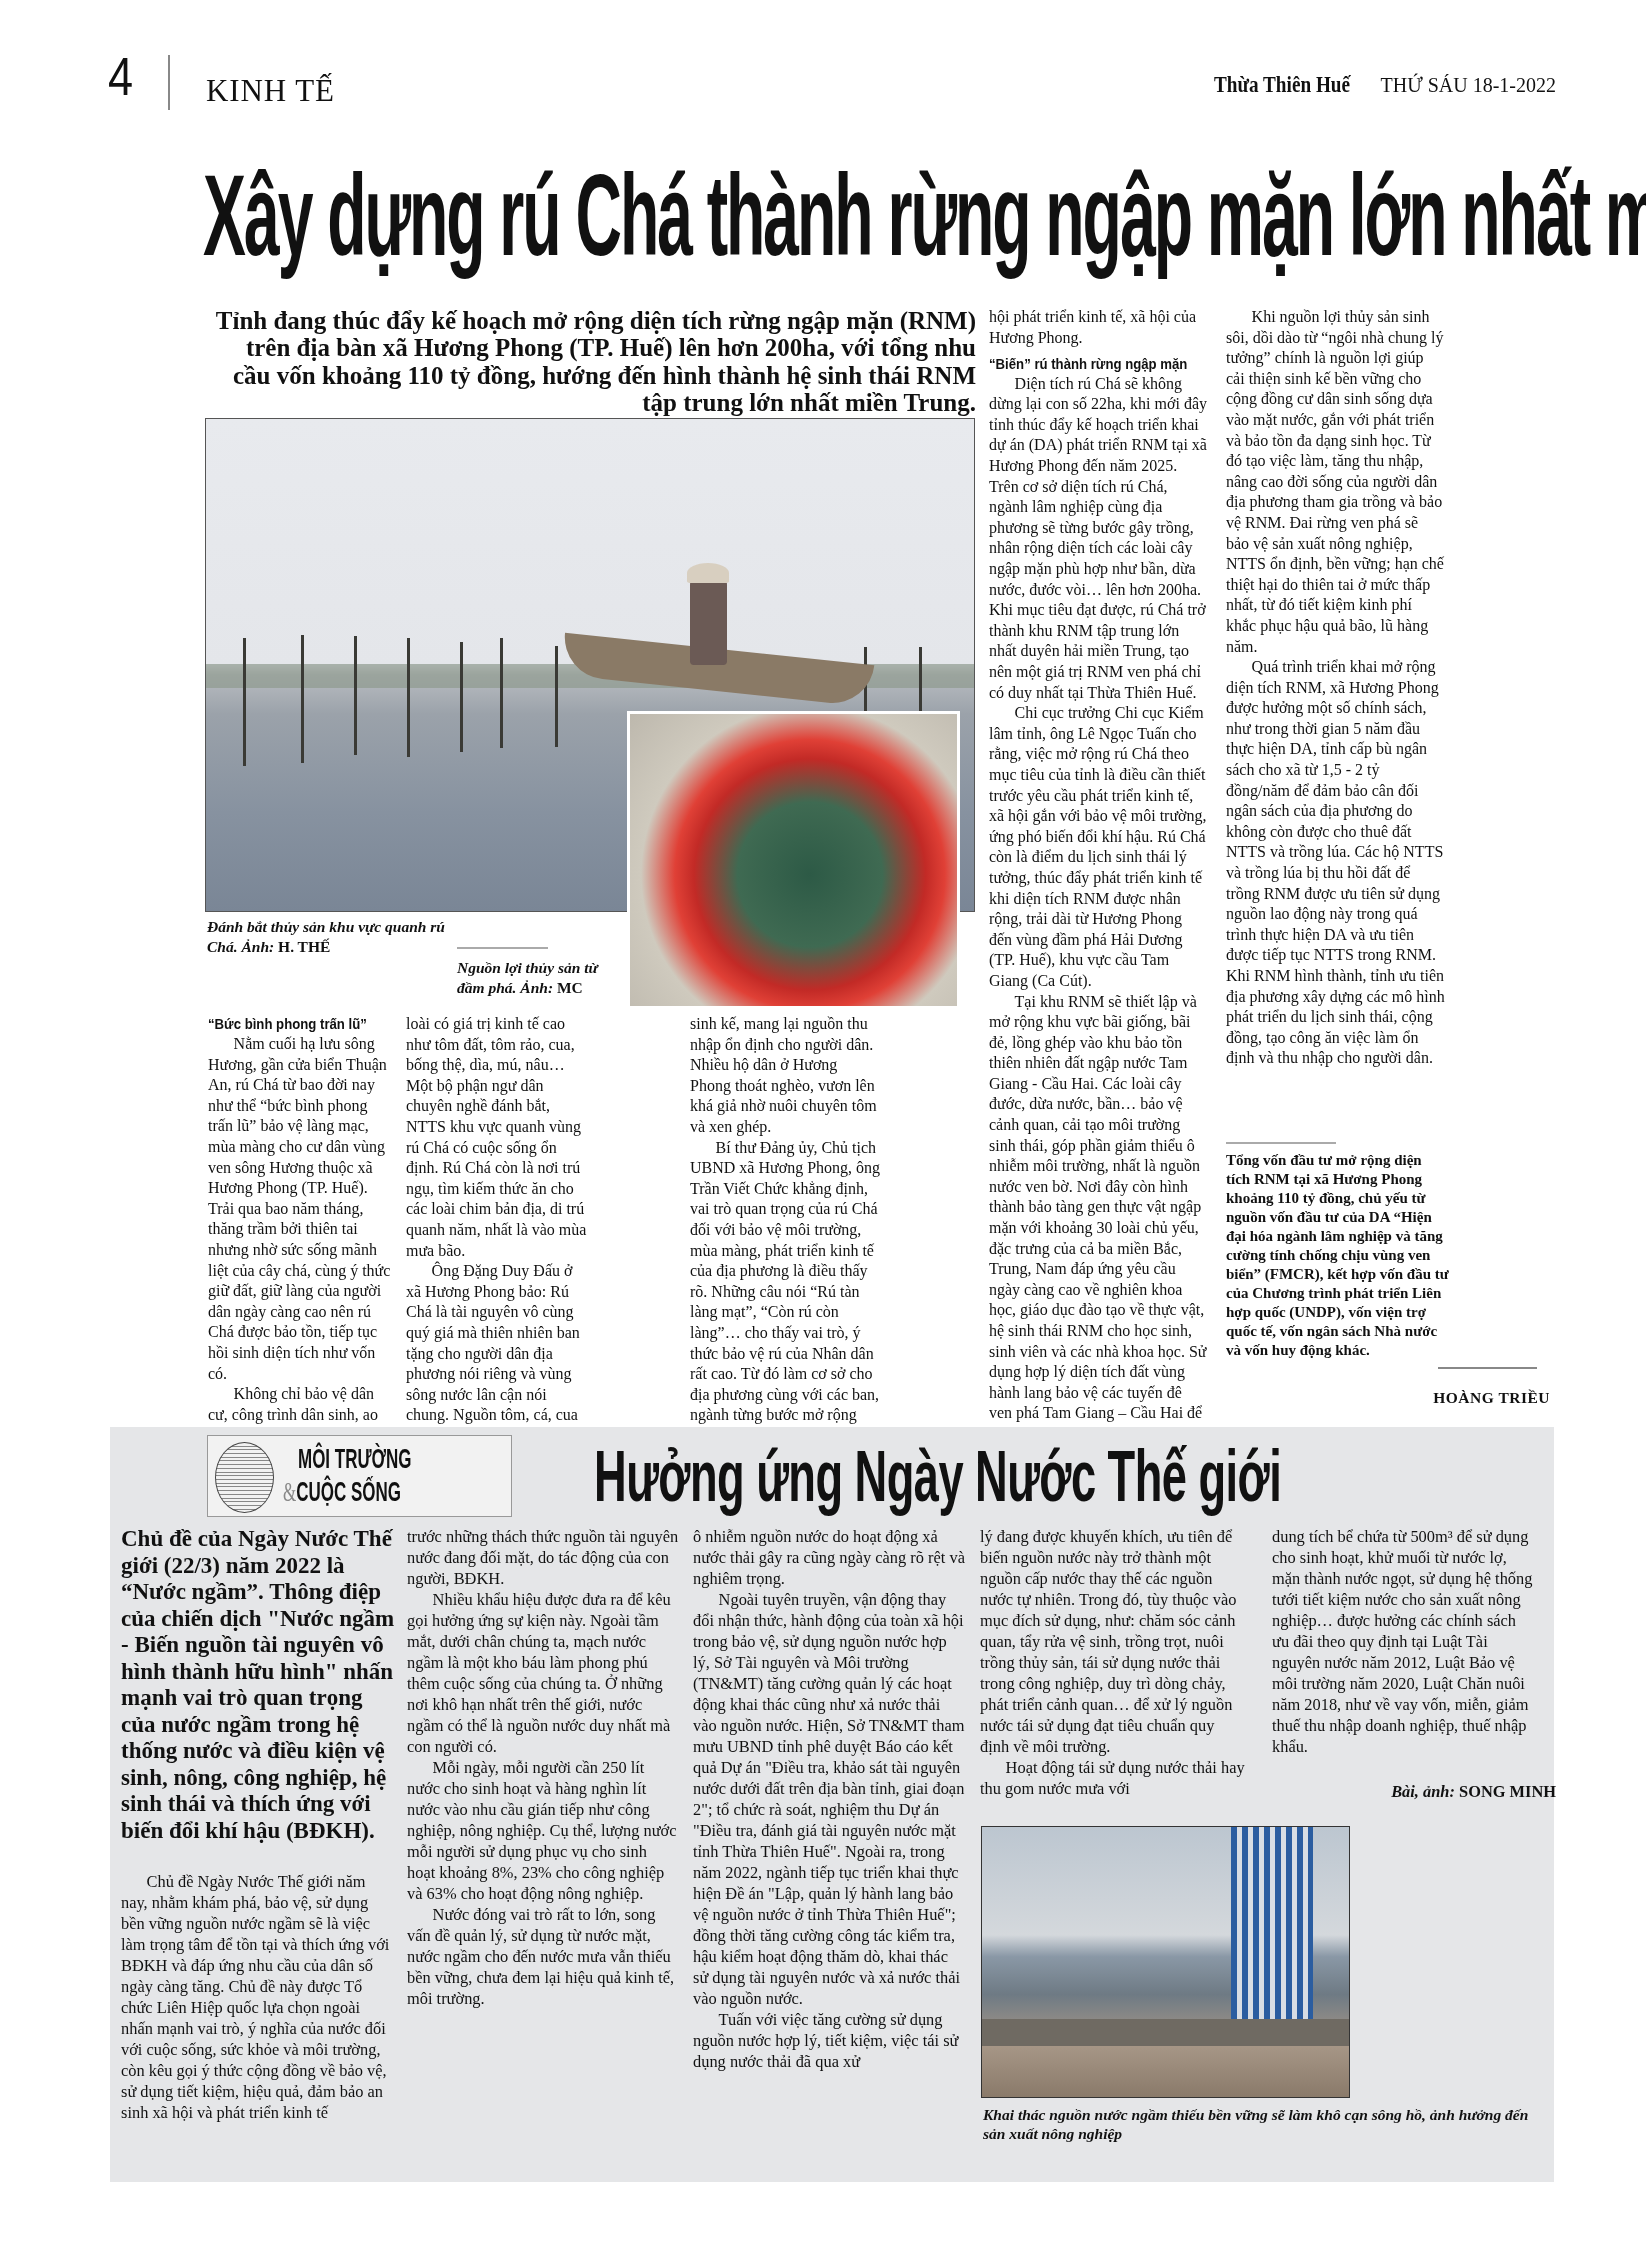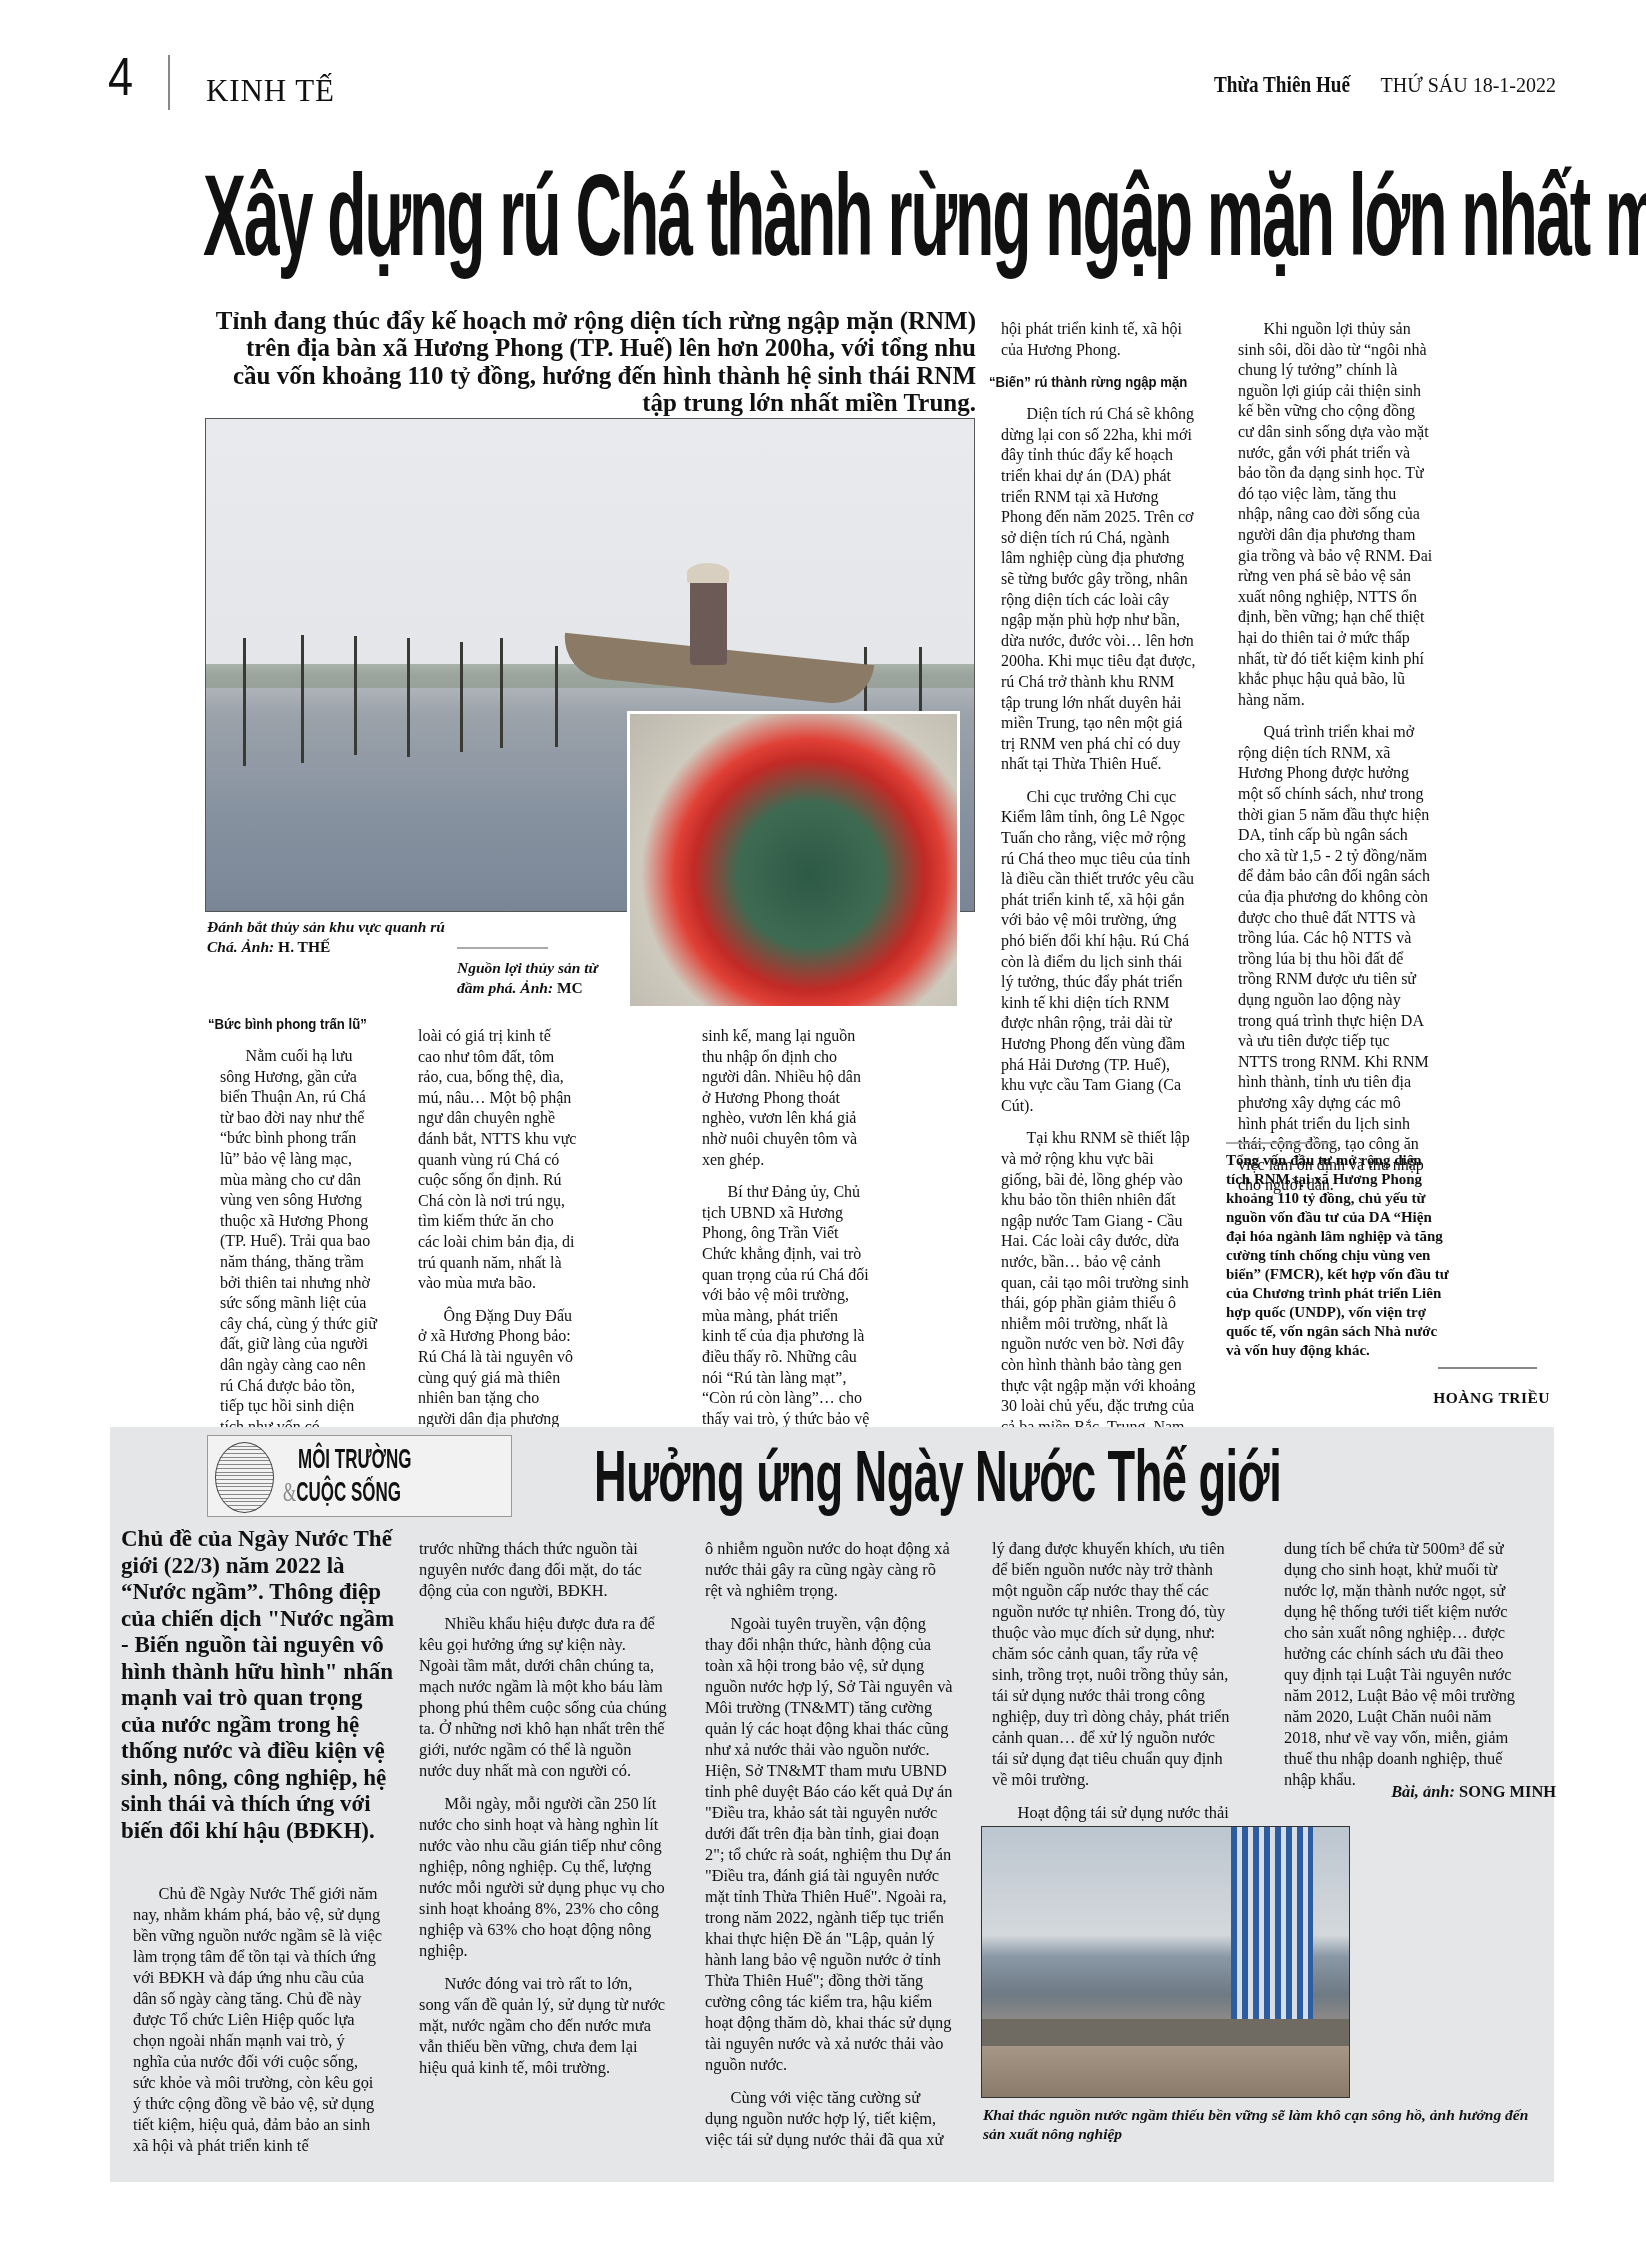--- a/index.html
+++ b/index.html
@@ -21,21 +21,21 @@
   .boat{position:absolute;left:356px;top:230px;width:311px;height:42px;background:#8a7a66;border-radius:0 0 55px 55px;transform:rotate(6deg);}
   .fisher{position:absolute;left:484px;top:155px;width:37px;height:91px;background:#6b5a55;border-radius:11px 11px 3.7px 3.7px;}
   .fisher-hat{position:absolute;left:481px;top:144px;width:42px;height:20px;background:#d8cfc0;border-radius:50% 50% 10% 10%;}
   .photo-inset{left:627px;top:711px;width:327px;height:292px;background:radial-gradient(circle at 55% 55%,#2d5a46 0%,#3f6a52 30%,#c22a26 48%,#e04036 56%,#cfcabe 70%,#bdb8ad 100%);border:3.7px solid #fff;}
   .cap1{left:207px;top:917px;width:238px;font-style:italic;font-weight:bold;font-size:15.5px;line-height:20px;}
   .cap2{left:457px;top:958px;width:164px;font-style:italic;font-weight:bold;font-size:15.5px;line-height:20px;}
   .cap2rule{left:457px;top:947px;width:91px;height:1.8px;background:#aaa;}
   .caprole{font-style:normal;}
   
   .col{font-size:16px;line-height:20.6px;text-align:left;}
-  .col p{margin:12px;text-indent:25.6px;}
+  .col p{margin:0;text-indent:25.6px;}
   .col p.noind{text-indent:0;}
   .subhead{font-family:"Liberation Sans",sans-serif;font-weight:bold;font-size:15.5px;line-height:20px;transform:scaleX(.85);transform-origin:left;white-space:nowrap;}
   .c1{left:208px;top:1014px;width:183px;}
   .c2{left:406px;top:1014px;width:183px;}
   .c3{left:690px;top:1014px;width:192px;}
   .c4{left:989px;top:307px;width:219px;}
   .c5{left:1226px;top:307px;width:219px;}
   .bold-note{left:1226px;top:1151px;width:223px;font-weight:bold;font-size:15px;line-height:19px;}
   .note-rule{left:1226px;top:1142px;width:110px;height:1.8px;background:#aaa;}
   .byline1{right:97px;top:1389px;font-weight:bold;font-size:15.5px;letter-spacing:0.5px;}
@@ -145,21 +145,21 @@
 </div>
 <div class="abs col b2">
   <p class="noind">trước những thách thức nguồn tài nguyên nước đang đối mặt, do tác động của con người, BĐKH.</p>
   <p>Nhiều khẩu hiệu được đưa ra để kêu gọi hưởng ứng sự kiện này. Ngoài tầm mắt, dưới chân chúng ta, mạch nước ngầm là một kho báu làm phong phú thêm cuộc sống của chúng ta. Ở những nơi khô hạn nhất trên thế giới, nước ngầm có thể là nguồn nước duy nhất mà con người có.</p>
   <p>Mỗi ngày, mỗi người cần 250 lít nước cho sinh hoạt và hàng nghìn lít nước vào nhu cầu gián tiếp như công nghiệp, nông nghiệp. Cụ thể, lượng nước mỗi người sử dụng phục vụ cho sinh hoạt khoảng 8%, 23% cho công nghiệp và 63% cho hoạt động nông nghiệp.</p>
   <p>Nước đóng vai trò rất to lớn, song vấn đề quản lý, sử dụng từ nước mặt, nước ngầm cho đến nước mưa vẫn thiếu bền vững, chưa đem lại hiệu quả kinh tế, môi trường.</p>
 </div>
 <div class="abs col b3">
   <p class="noind">ô nhiễm nguồn nước do hoạt động xả nước thải gây ra cũng ngày càng rõ rệt và nghiêm trọng.</p>
   <p>Ngoài tuyên truyền, vận động thay đổi nhận thức, hành động của toàn xã hội trong bảo vệ, sử dụng nguồn nước hợp lý, Sở Tài nguyên và Môi trường (TN&amp;MT) tăng cường quản lý các hoạt động khai thác cũng như xả nước thải vào nguồn nước. Hiện, Sở TN&amp;MT tham mưu UBND tỉnh phê duyệt Báo cáo kết quả Dự án "Điều tra, khảo sát tài nguyên nước dưới đất trên địa bàn tỉnh, giai đoạn 2"; tổ chức rà soát, nghiệm thu Dự án "Điều tra, đánh giá tài nguyên nước mặt tỉnh Thừa Thiên Huế". Ngoài ra, trong năm 2022, ngành tiếp tục triển khai thực hiện Đề án "Lập, quản lý hành lang bảo vệ nguồn nước ở tỉnh Thừa Thiên Huế"; đồng thời tăng cường công tác kiểm tra, hậu kiểm hoạt động thăm dò, khai thác sử dụng tài nguyên nước và xả nước thải vào nguồn nước.</p>
-  <p>Cùng với việc tăng cường sử dụng nguồn nước hợp lý, tiết kiệm, việc tái sử dụng nước thải đã qua xử</p>
+  <p>Tuấn với việc tăng cường sử dụng nguồn nước hợp lý, tiết kiệm, việc tái sử dụng nước thải đã qua xử</p>
 </div>
 <div class="abs col b4">
   <p class="noind">lý đang được khuyến khích, ưu tiên để biến nguồn nước này trở thành một nguồn cấp nước thay thế các nguồn nước tự nhiên. Trong đó, tùy thuộc vào mục đích sử dụng, như: chăm sóc cảnh quan, tẩy rửa vệ sinh, trồng trọt, nuôi trồng thủy sản, tái sử dụng nước thải trong công nghiệp, duy trì dòng chảy, phát triển cảnh quan… để xử lý nguồn nước tái sử dụng đạt tiêu chuẩn quy định về môi trường.</p>
   <p>Hoạt động tái sử dụng nước thải hay thu gom nước mưa với</p>
 </div>
 <div class="abs col b5">
   <p class="noind">dung tích bể chứa từ 500m³ để sử dụng cho sinh hoạt, khử muối từ nước lợ, mặn thành nước ngọt, sử dụng hệ thống tưới tiết kiệm nước cho sản xuất nông nghiệp… được hưởng các chính sách ưu đãi theo quy định tại Luật Tài nguyên nước năm 2012, Luật Bảo vệ môi trường năm 2020, Luật Chăn nuôi năm 2018, như về vay vốn, miễn, giảm thuế thu nhập doanh nghiệp, thuế nhập khẩu.</p>
 </div>
 <div class="abs byline2">
   <i>Bài, ảnh:</i>

